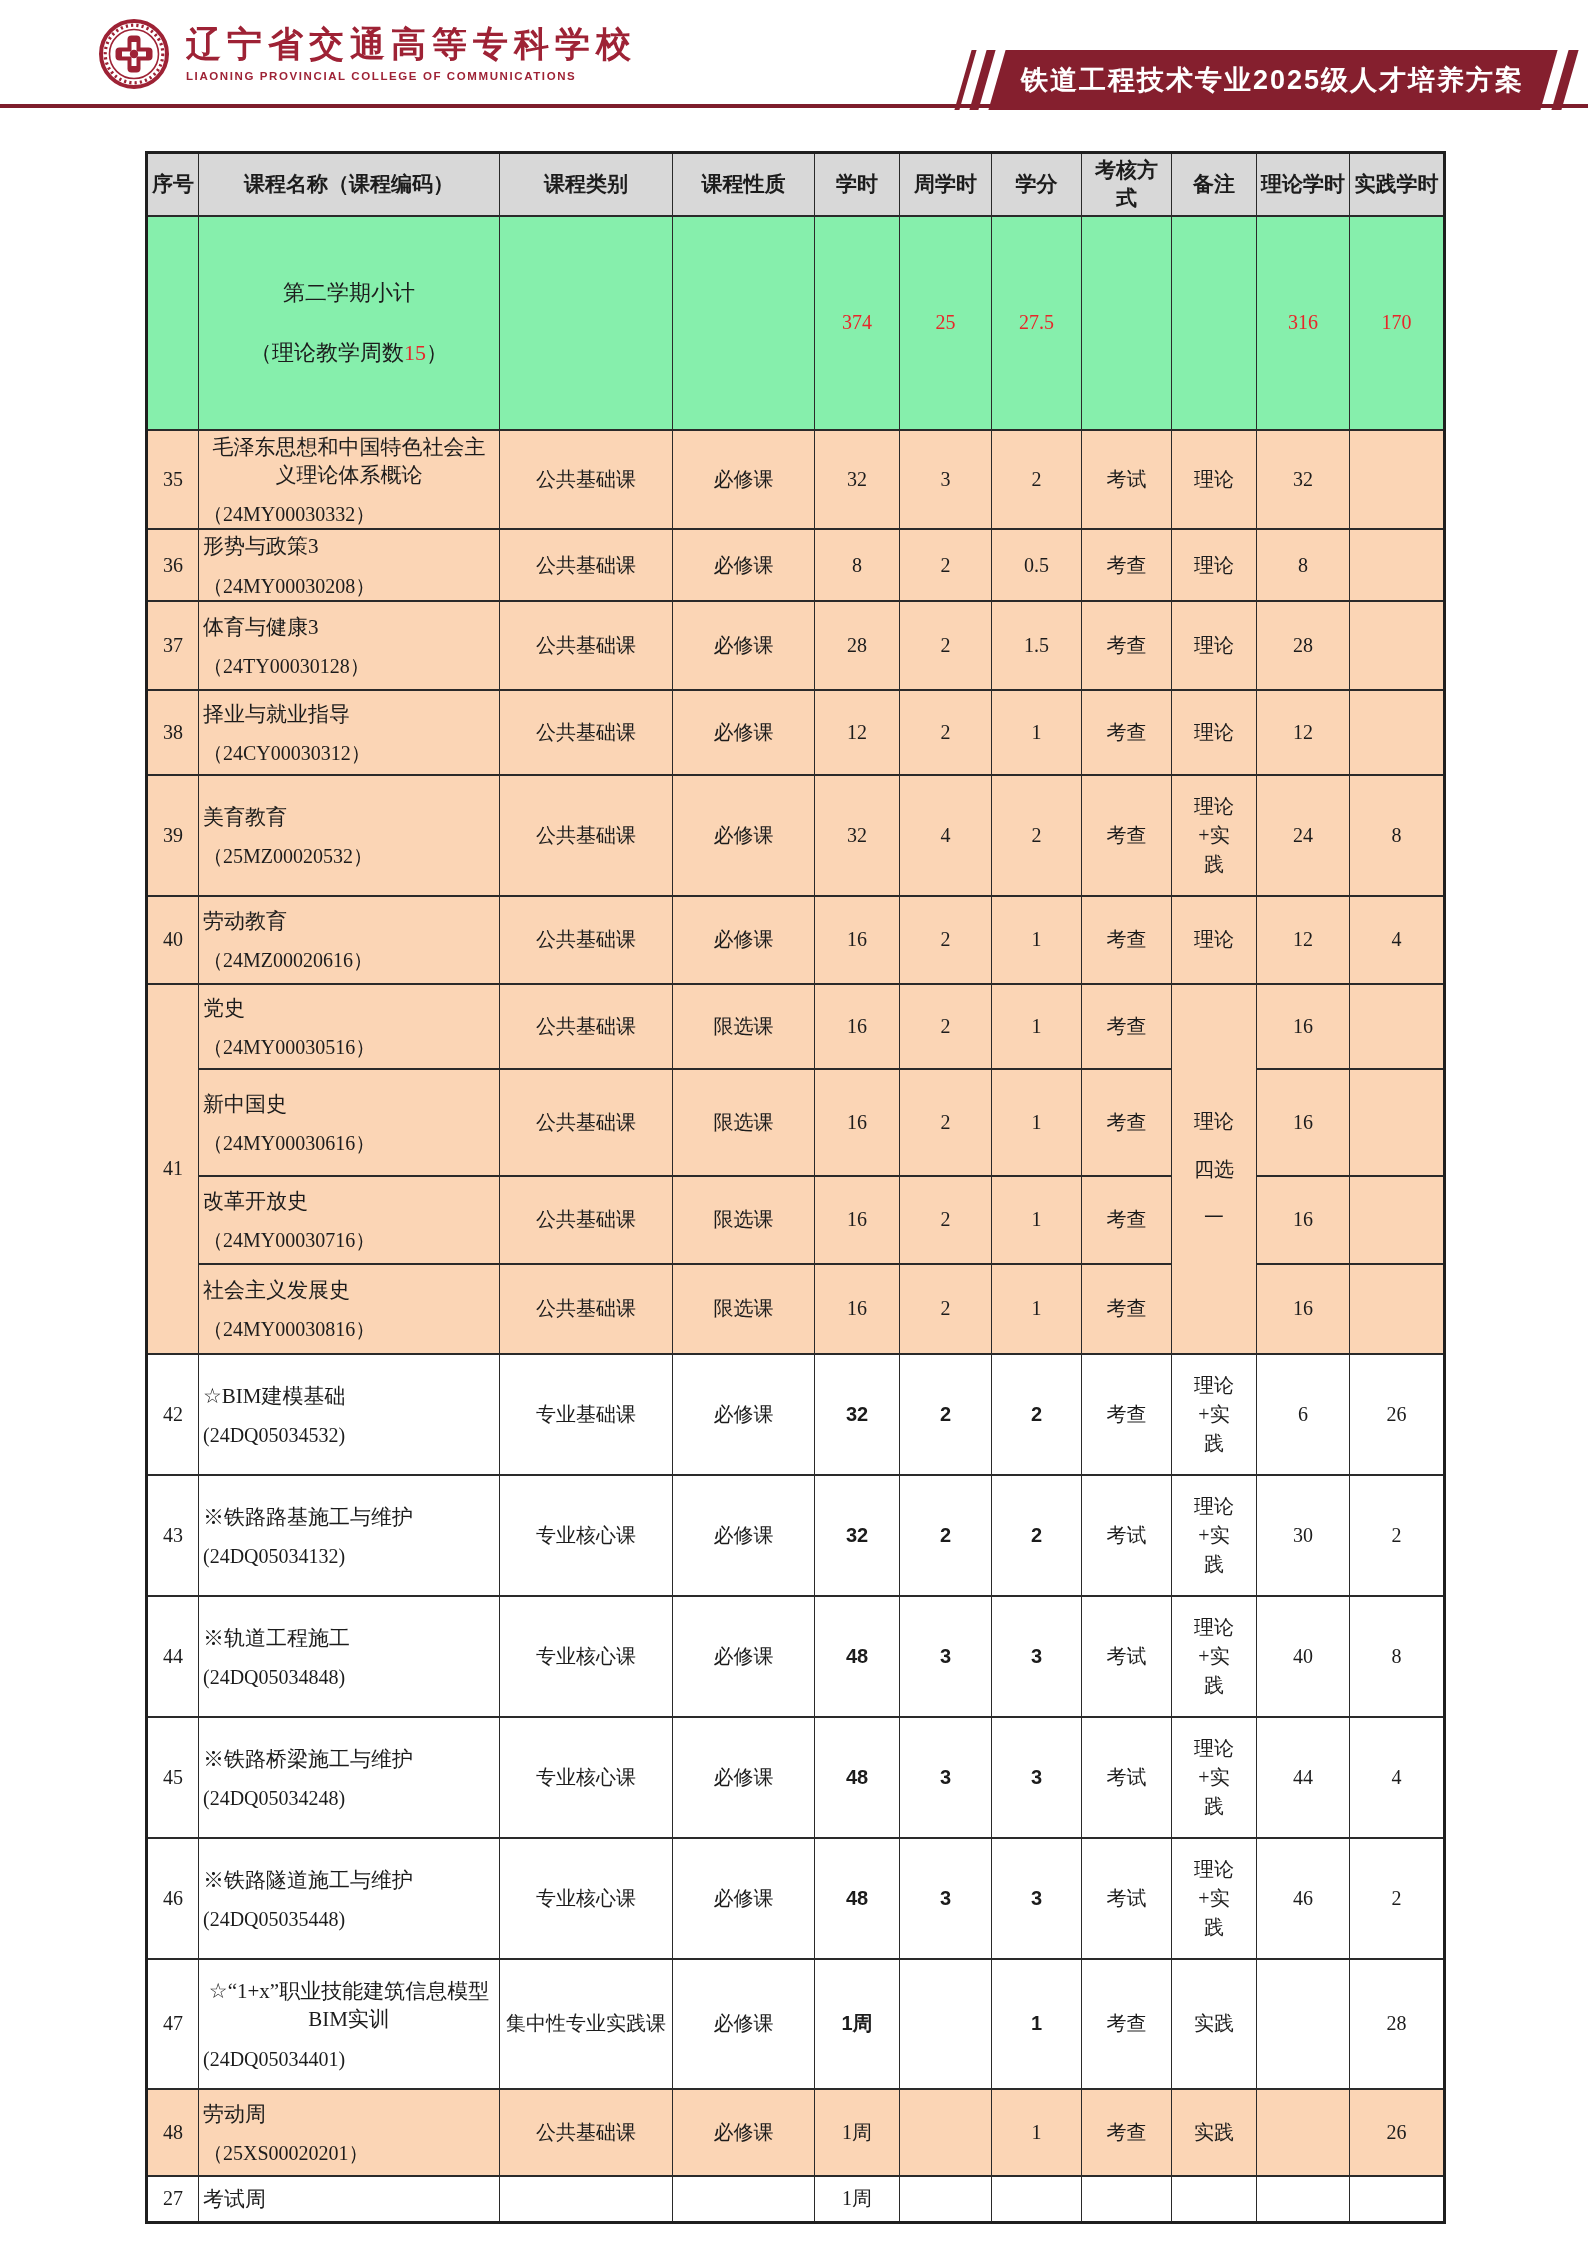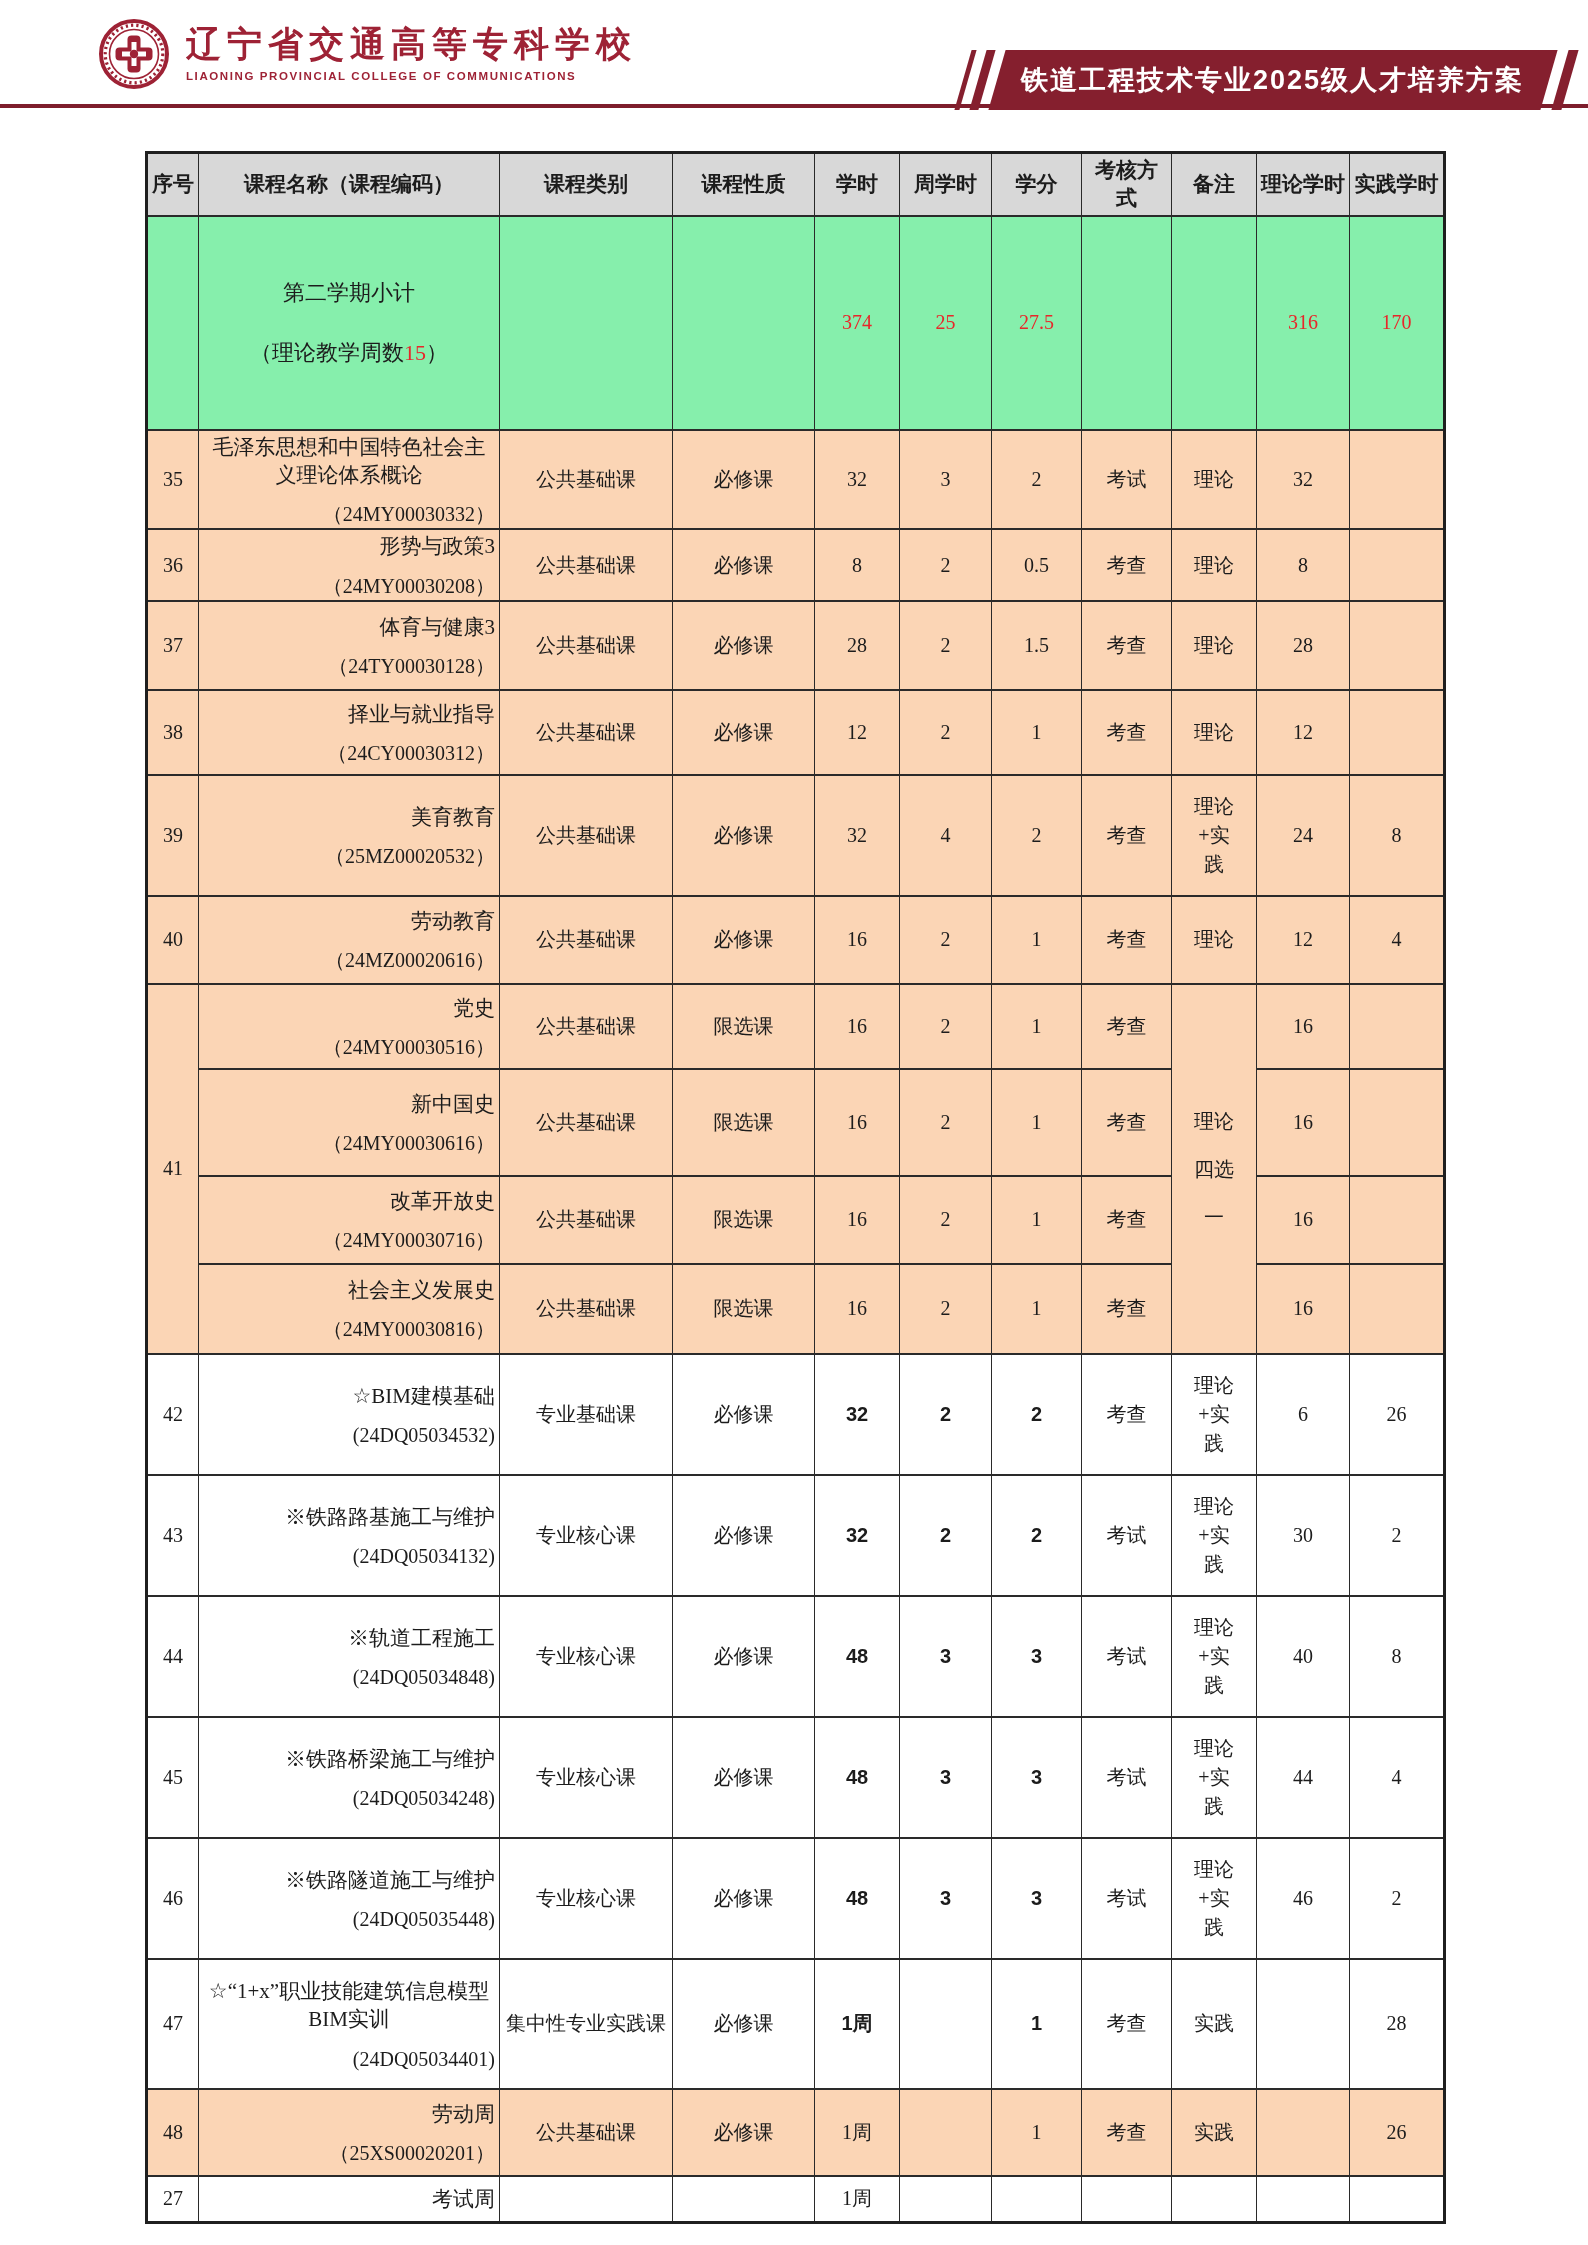--- a/index.html
+++ b/index.html
@@ -28,21 +28,21 @@
   table.course{border-collapse:collapse;table-layout:fixed;width:1298px;border:3px solid #1f1f1f;padding-left:16px;}
   table.course th,table.course td{border:1px solid #2a2a2a;border-top:2px solid #2a2a2a;
       border-bottom:2px solid #2a2a2a;text-align:center;vertical-align:middle;
       padding:2px 4px;overflow:hidden;}
   table.course th{background:#d8d8d8;font-size:21px;font-weight:bold;line-height:1.35;}
   table.course td{font-size:20px;line-height:1.35;}
   tr.row-summary td{background:#86efac;}
   tr.bg-peach td{background:#fbd5b5;}
   tr.bg-white td{background:#ffffff;}
   .red-val{color:#e8262a;}
-  .name-block{display:flex;flex-direction:column;align-items:flex-end;justify-content:center;row-gap:13px;}
+  .name-block{display:flex;flex-direction:column;align-items:flex-start;justify-content:center;row-gap:13px;}
   .name-line{font-size:21px;line-height:1.35;}
   .code-line{font-size:20px;line-height:1.2;}
   .summary-block{display:flex;flex-direction:column;align-items:center;row-gap:30px;font-size:22px;}
   .num-sans{font-family:"Liberation Sans","DejaVu Sans",sans-serif;font-weight:600;font-size:21px;}
   .note-narrow{max-width:2.4em;margin:14px auto;line-height:1.45;}
   .note-vert div{line-height:2.4;}
   .val-cell{font-size:21px;}
 
   
   .page-footer{position:absolute;left:0;top:2112px;width:1588px;text-align:center;

